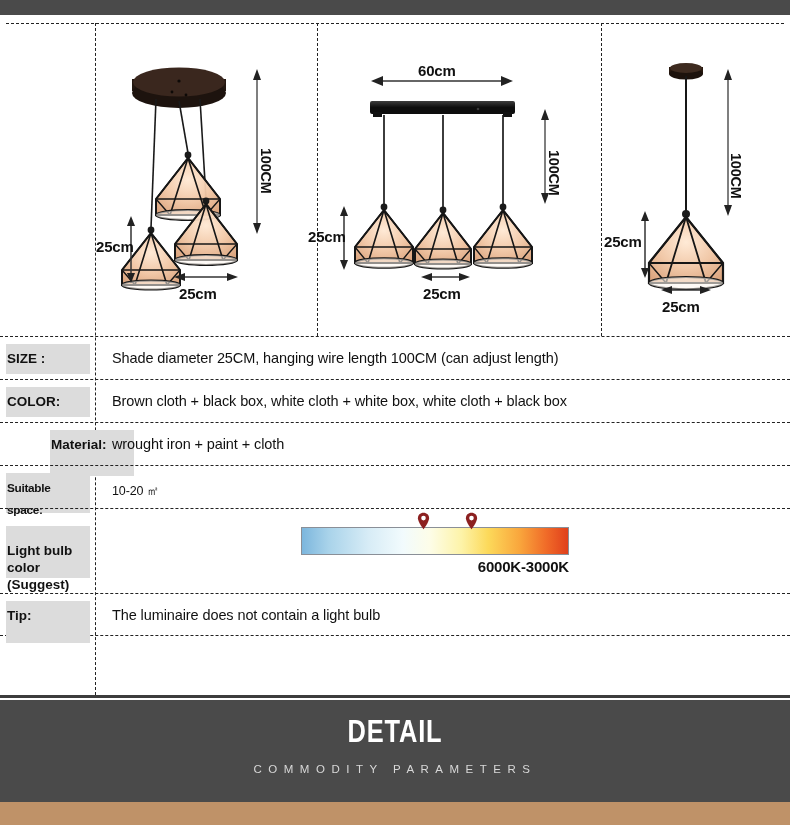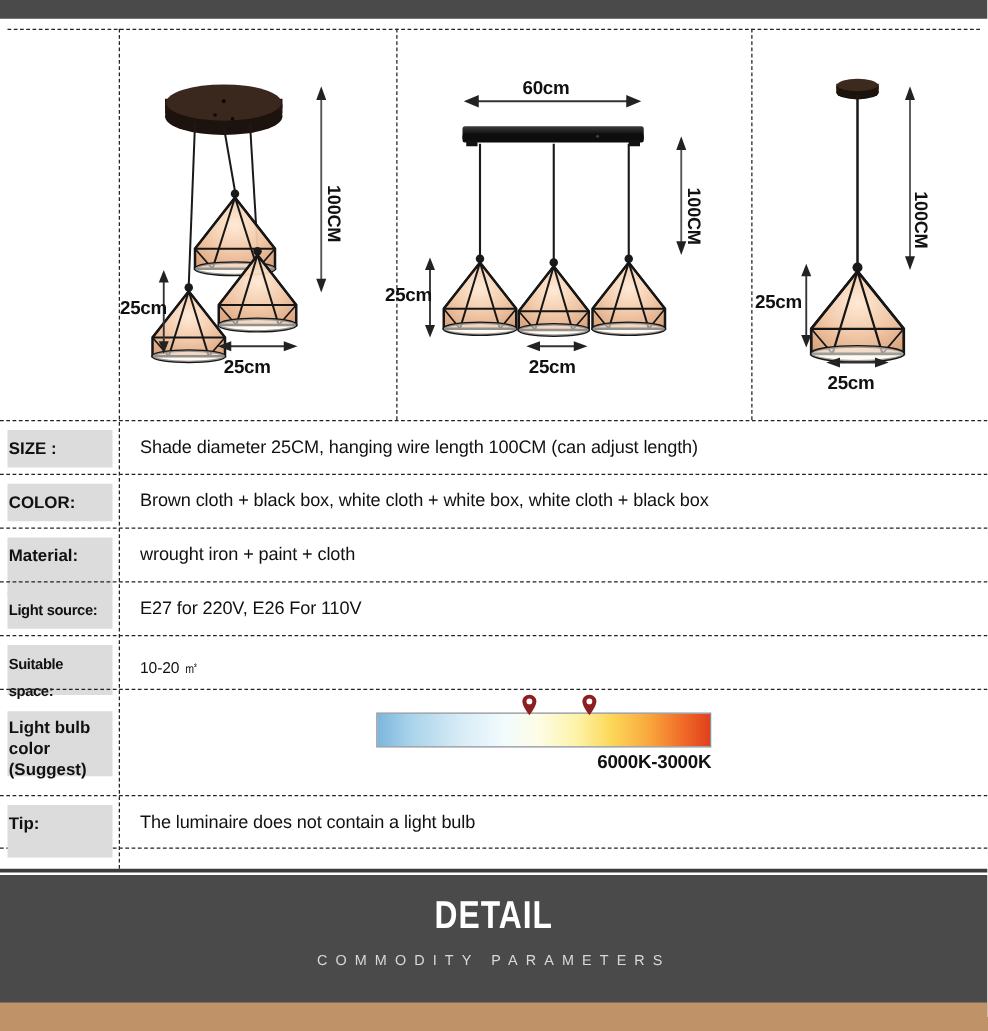--- a/index.html
+++ b/index.html
@@ -454,36 +454,32 @@
       <div class="spec-key" style="top:7px; height:30px; line-height:22px;">SIZE :</div>
       <div class="spec-val" style="top:13px;">Shade diameter 25CM, hanging wire length 100CM (can adjust length)</div>
     </div>
 
     <div class="spec-row" style="height:43px;">
       <div class="spec-key" style="top:7px; height:30px; line-height:22px;">COLOR:</div>
       <div class="spec-val" style="top:13px;">Brown cloth + black box,   white cloth + white box,  white cloth + black box</div>
     </div>
 
     <div class="spec-row" style="height:43px;">
-      <div class="spec-key" style="top:7px; height:46px; line-height:22px;">Material:</div>
+      <div class="spec-key" style="top:7px; height:46px; line-height:22px;margin-left:44px;">Material:</div>
       <div class="spec-val" style="top:13px;">wrought iron + paint + cloth</div>
     </div>
 
-    <div class="spec-row" style="height:43px;">
-      <div class="spec-key tight" style="top:7px; height:30px; line-height:22px;">Light source:</div>
-      <div class="spec-val" style="top:13px;">E27 for 220V, E26 For 110V</div>
-    </div>
 
     <div class="spec-row" style="height:43px;">
       <div class="spec-key tight" style="top:7px; height:40px; line-height:22px;">Suitable space:</div>
       <div class="spec-val sm" style="top:17px;">10-20 ㎡</div>
     </div>
 
     <div class="spec-row" style="height:85px;">
-      <div class="spec-key" style="top:17px; height:52px; line-height:17px; padding-top:4px;">Light bulb color (Suggest)</div>
+      <div class="spec-key" style="top:17px; height:52px; line-height:17px; padding-top:16px;">Light bulb color (Suggest)</div>
 
       <div class="ct-wrap">
         <div class="ct-bar">
           <svg class="ct-pin" style="left:115px;" viewBox="0 0 13 18">
             <path d="M6.5 0.8 C3.2 0.8 0.9 3.2 0.9 6.2 C0.9 10 6.5 17.2 6.5 17.2 C6.5 17.2 12.1 10 12.1 6.2 C12.1 3.2 9.8 0.8 6.5 0.8 Z" fill="#8c2020"></path>
             <circle cx="6.5" cy="6.1" r="2.3" fill="#ffffff"></circle>
           </svg>
           <svg class="ct-pin" style="left:163px;" viewBox="0 0 13 18">
             <path d="M6.5 0.8 C3.2 0.8 0.9 3.2 0.9 6.2 C0.9 10 6.5 17.2 6.5 17.2 C6.5 17.2 12.1 10 12.1 6.2 C12.1 3.2 9.8 0.8 6.5 0.8 Z" fill="#8c2020"></path>
             <circle cx="6.5" cy="6.1" r="2.3" fill="#ffffff"></circle>

